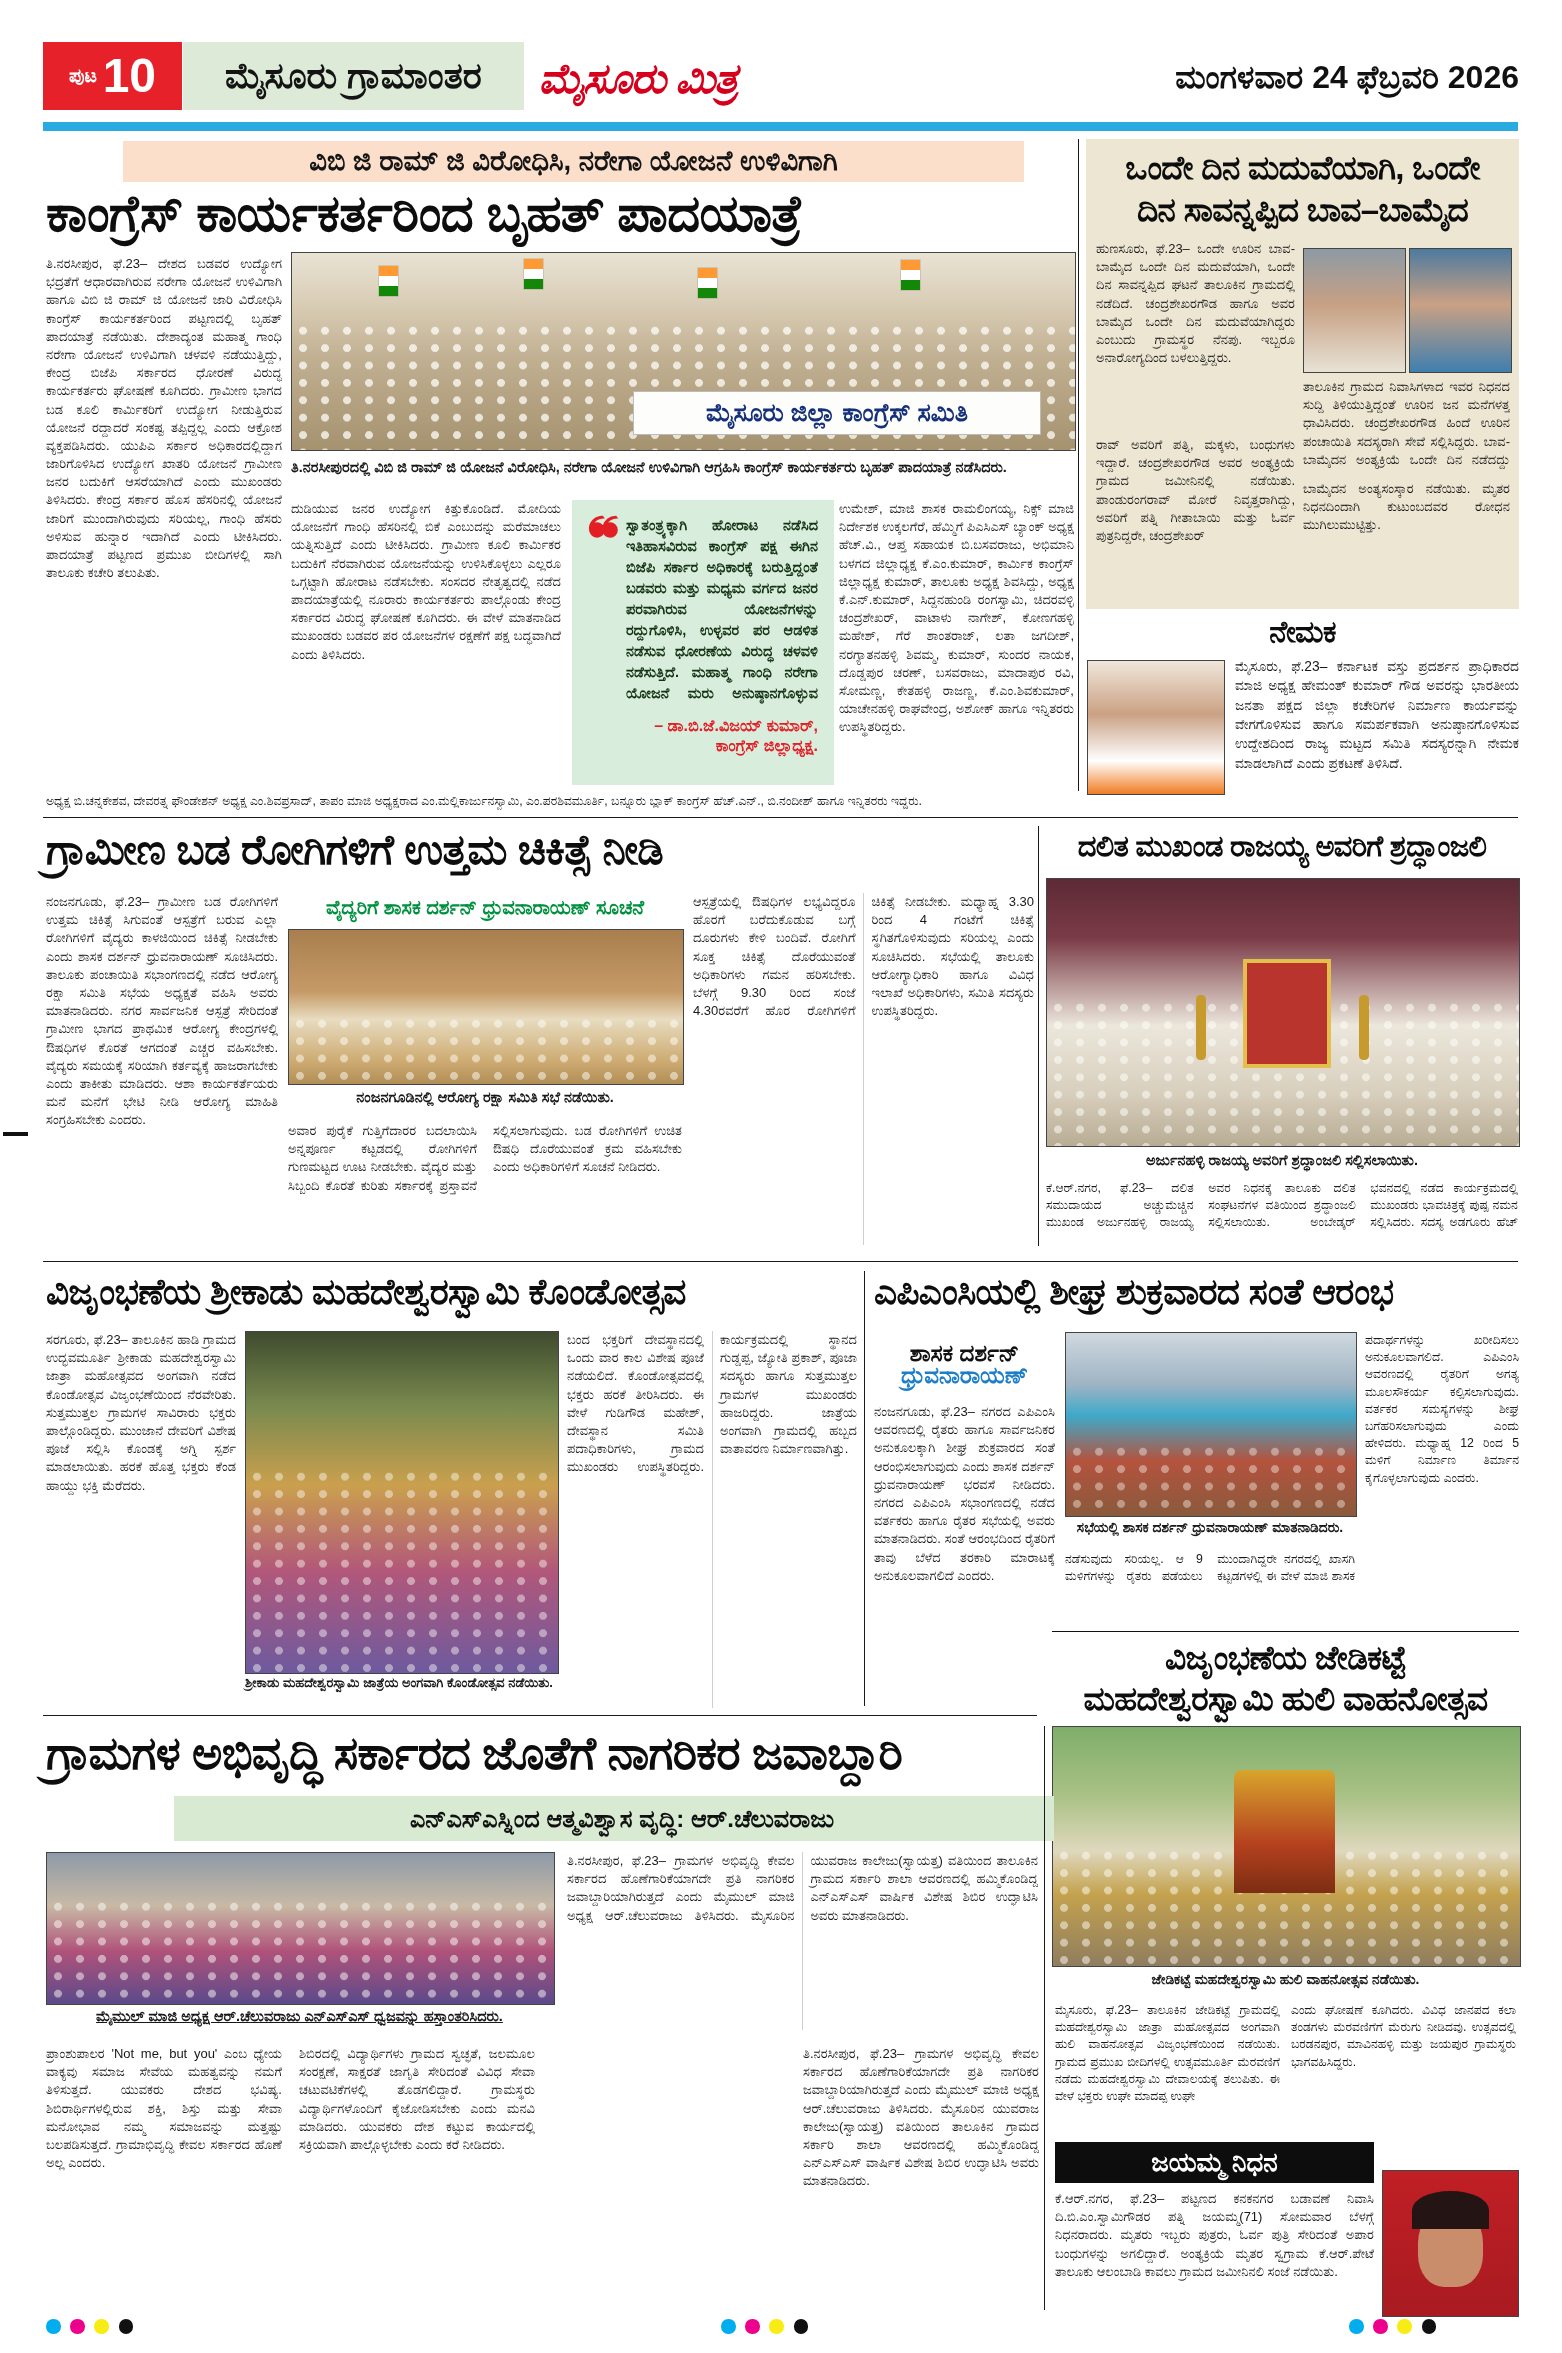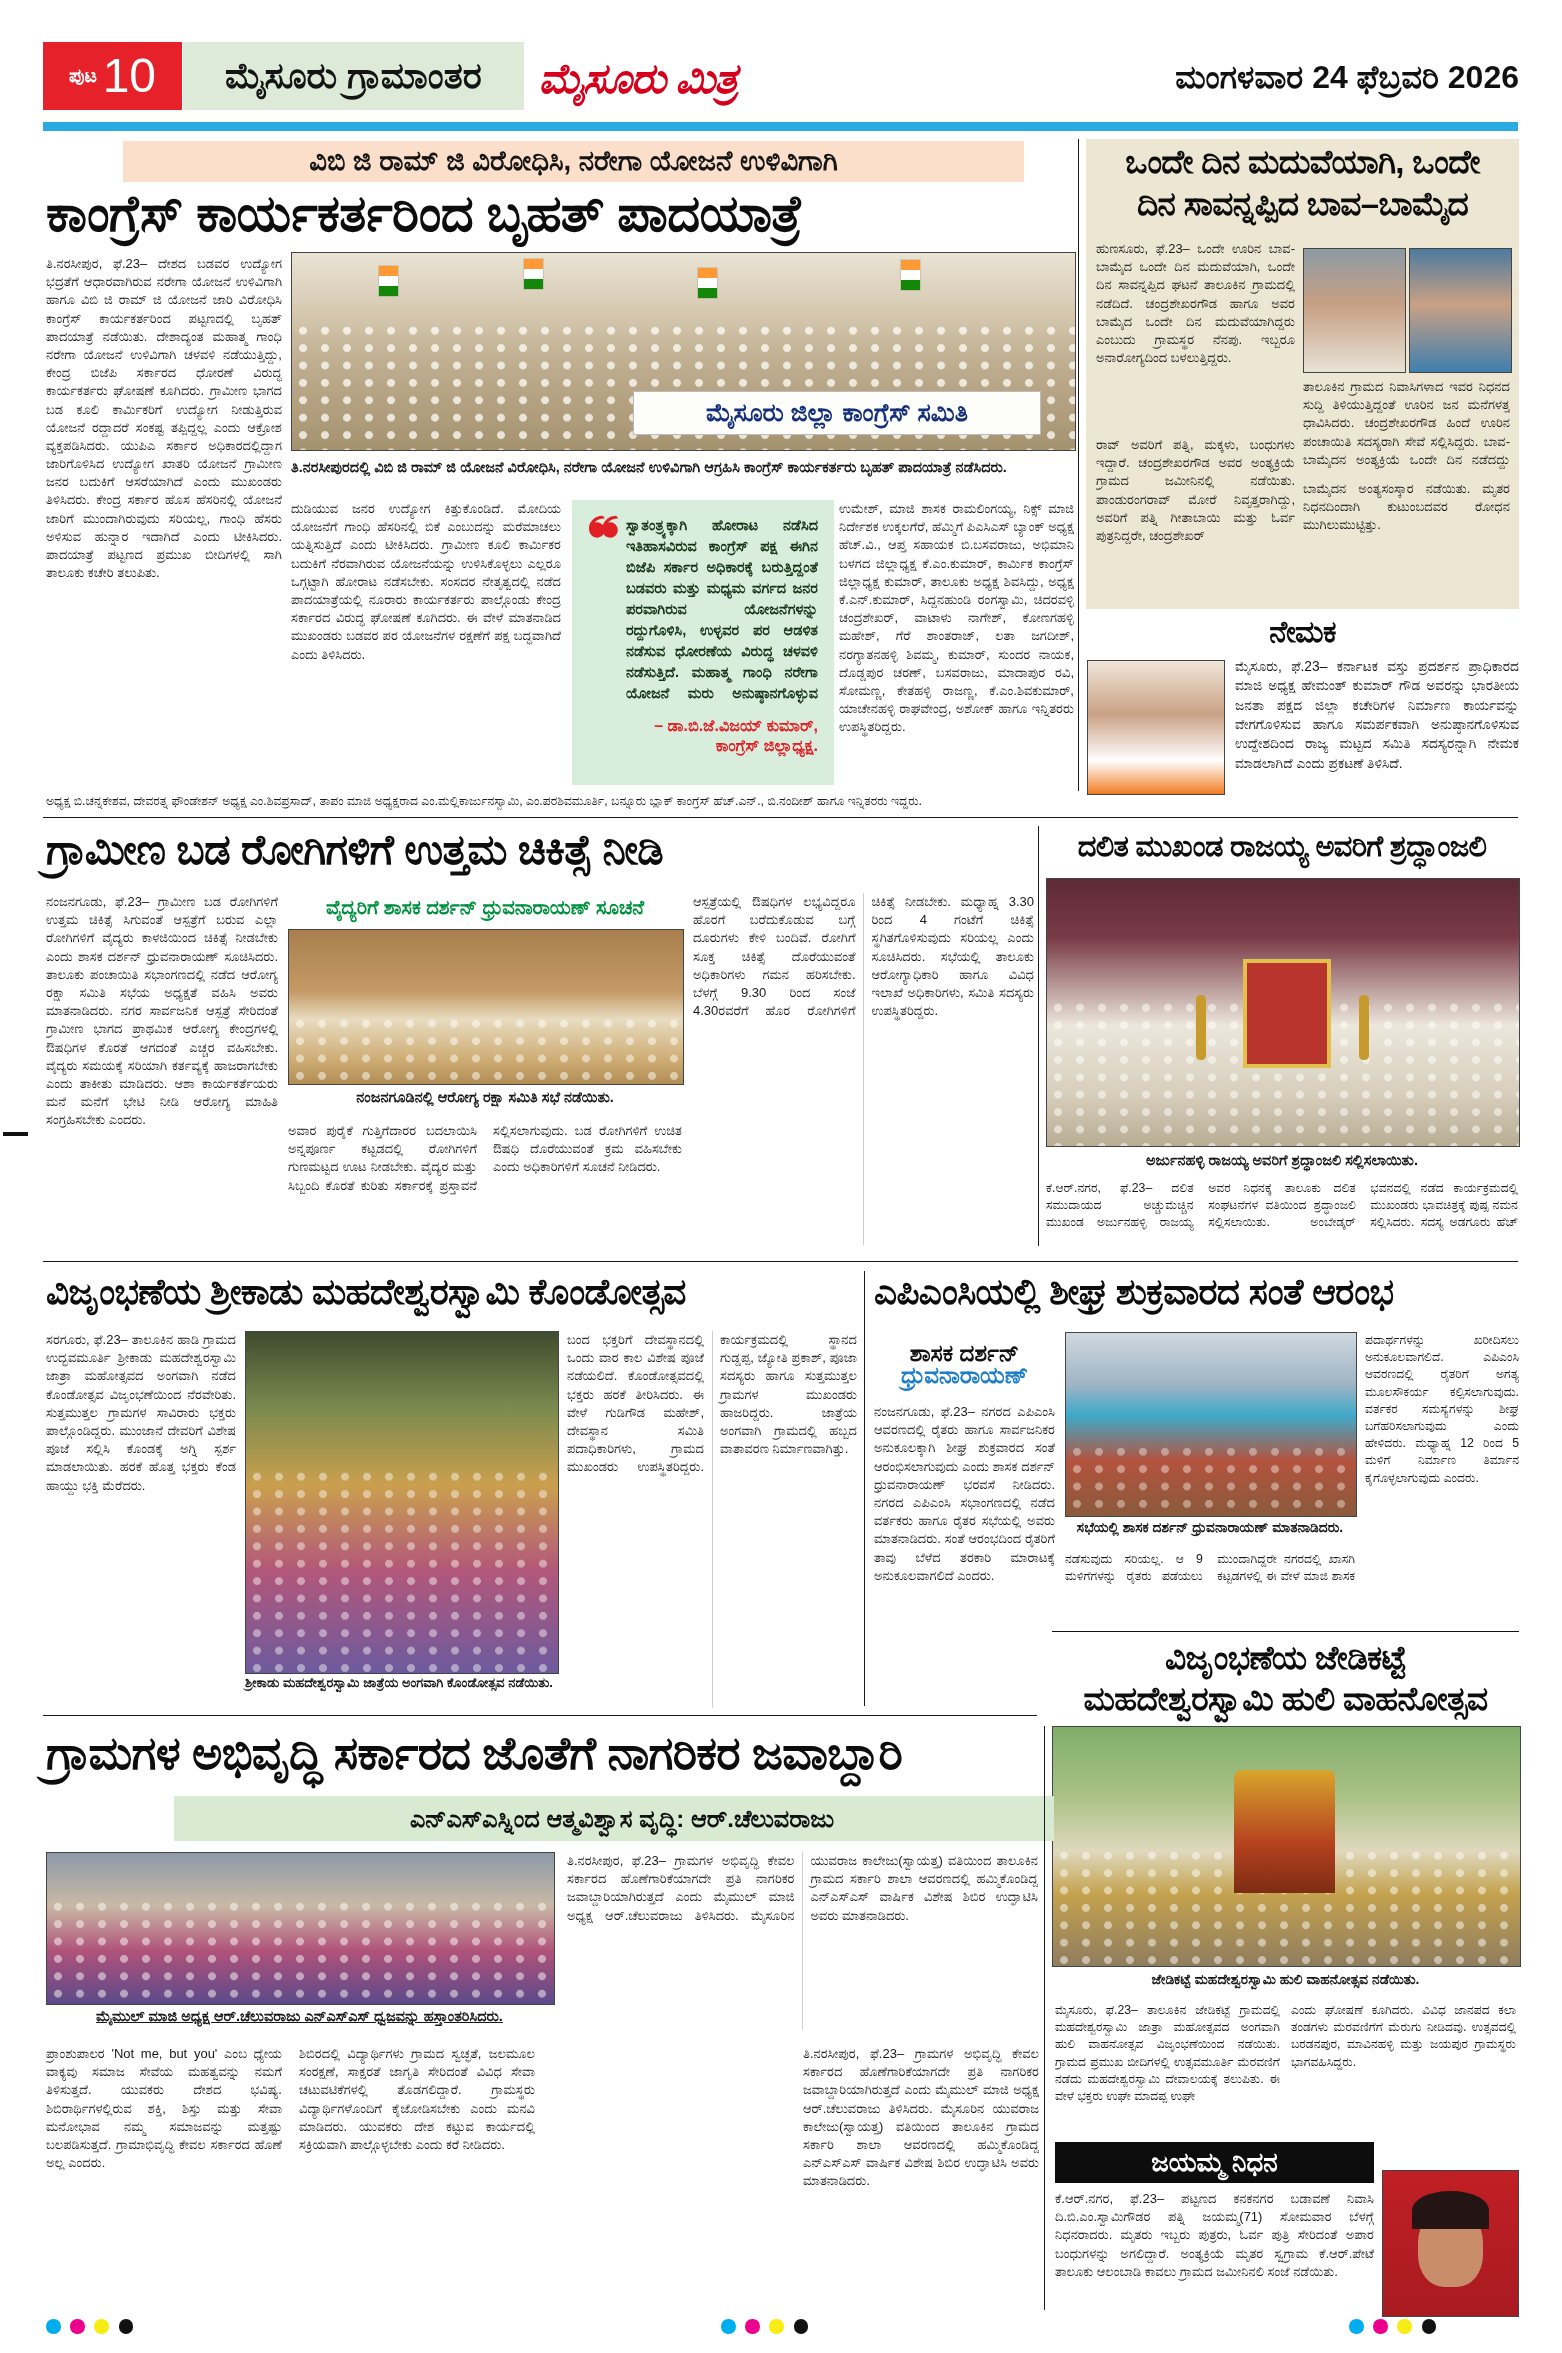--- a/index.html
+++ b/index.html
@@ -31,21 +31,21 @@
   .beige{background:#ece6d3;}
   .lead:first-letter{}
 </style>
 </head>
 <body>
 
 <div id="page">
 
   <div class="abs" style="left:43px;top:42px;width:139px;height:68px;background:#e62129;color:#fff;display:flex;align-items:center;justify-content:center;gap:5.8px;">
     <span style="font-size:19px;font-weight:bold;">ಪುಟ</span>
-    <span style="font-size:48px;font-weight:normal;line-height:1;">10</span>
+    <span style="font-size:48px;font-weight:bold;line-height:1;">10</span>
   </div>
   <div class="abs" style="left:183px;top:42px;width:341px;height:68px;background:#dcead7;display:flex;align-items:center;justify-content:center;">
     <span style="font-size:36px;font-weight:bold;color:#141414;">ಮೈಸೂರು ಗ್ರಾಮಾಂತರ</span>
   </div>
   <div class="abs" style="left:500px;top:48px;width:275px;height:62px;color:#d6001c;font-size:42px;font-weight:bold;font-style:italic;display:flex;align-items:center;justify-content:center;letter-spacing:-1.4px;">ಮೈಸೂರು ಮಿತ್ರ</div>
   <div class="abs" style="left:1007px;top:59px;width:512px;text-align:right;font-size:32px;font-weight:bold;color:#111;">ಮಂಗಳವಾರ 24 ಫೆಬ್ರವರಿ 2026</div>
   <div class="abs" style="left:43px;top:122px;width:1475px;height:8.7px;background:#29abe2;"></div>
 
   <div class="abs" style="left:123px;top:141px;width:901px;height:41px;background:#fbdfcb;display:flex;align-items:center;justify-content:center;">
     <span style="font-size:27.5px;font-weight:bold;color:#151515;">ವಿಬಿ ಜಿ ರಾಮ್ ಜಿ ವಿರೋಧಿಸಿ, ನರೇಗಾ ಯೋಜನೆ ಉಳಿವಿಗಾಗಿ</span>
@@ -75,21 +75,21 @@
     <div class="qattr" style="margin-top:0;">ಕಾಂಗ್ರೆಸ್ ಜಿಲ್ಲಾಧ್ಯಕ್ಷ.</div>
   </div>
 
   <div class="abs b" style="left:839px;top:500px;width:235px;height:286px;">ಉಮೇಶ್, ಮಾಜಿ ಶಾಸಕ ರಾಮಲಿಂಗಯ್ಯ, ನಿಕ್ಸ್ ಮಾಜಿ ನಿರ್ದೇಶಕ ಉಕ್ಕಲಗೆರೆ, ಹೆಮ್ಮಿಗೆ ಪಿಎಸಿಎಸ್ ಬ್ಯಾಂಕ್ ಅಧ್ಯಕ್ಷ ಹೆಚ್.ವಿ., ಆಪ್ತ ಸಹಾಯಕ ಬಿ.ಬಸವರಾಜು, ಅಭಿಮಾನಿ ಬಳಗದ ಜಿಲ್ಲಾಧ್ಯಕ್ಷ ಕೆ.ಎಂ.ಕುಮಾರ್, ಕಾರ್ಮಿಕ ಕಾಂಗ್ರೆಸ್ ಜಿಲ್ಲಾಧ್ಯಕ್ಷ ಕುಮಾರ್, ತಾಲೂಕು ಅಧ್ಯಕ್ಷ ಶಿವಸಿದ್ದು, ಅಧ್ಯಕ್ಷ ಕೆ.ಎನ್.ಕುಮಾರ್, ಸಿದ್ದನಹುಂಡಿ ರಂಗಸ್ವಾಮಿ, ಚಿದರವಳ್ಳಿ ಚಂದ್ರಶೇಖರ್, ವಾಟಾಳು ನಾಗೇಶ್, ಕೋಣಗಹಳ್ಳಿ ಮಹೇಶ್, ಗೆರೆ ಶಾಂತರಾಜ್, ಲತಾ ಜಗದೀಶ್, ನರಗ್ಯಾತನಹಳ್ಳಿ ಶಿವಮ್ಮ, ಕುಮಾರ್, ಸುಂದರ ನಾಯಕ, ದೊಡ್ಡಪುರ ಚರಣ್, ಬಸವರಾಜು, ಮಾದಾಪುರ ರವಿ, ಸೋಮಣ್ಣ, ಕೇತಹಳ್ಳಿ ರಾಜಣ್ಣ, ಕೆ.ಎಂ.ಶಿವಕುಮಾರ್, ಯಾಚೇನಹಳ್ಳಿ ರಾಘವೇಂದ್ರ, ಅಶೋಕ್ ಹಾಗೂ ಇನ್ನಿತರರು ಉಪಸ್ಥಿತರಿದ್ದರು.</div>
 
   <div class="abs b" style="left:46px;top:793px;width:986px;height:22px;white-space:nowrap;overflow:hidden;font-size:12.3px;">ಅಧ್ಯಕ್ಷ ಬಿ.ಚನ್ನಕೇಶವ, ದೇವರತ್ನ ಫೌಂಡೇಶನ್ ಅಧ್ಯಕ್ಷ ಎಂ.ಶಿವಪ್ರಸಾದ್, ತಾಪಂ ಮಾಜಿ ಅಧ್ಯಕ್ಷರಾದ ಎಂ.ಮಲ್ಲಿಕಾರ್ಜುನಸ್ವಾಮಿ, ಎಂ.ಪರಶಿವಮೂರ್ತಿ, ಬನ್ನೂರು ಬ್ಲಾಕ್ ಕಾಂಗ್ರೆಸ್ ಹೆಚ್.ಎನ್., ಬಿ.ನಂದೀಶ್ ಹಾಗೂ ಇನ್ನಿತರರು ಇದ್ದರು.</div>
 
   <div class="abs rule-v" style="left:1078px;top:139px;height:652px;width:1.4px;"></div>
 
   <div class="abs beige" style="left:1086px;top:139px;width:433px;height:470px;">
-    <div class="hl" style="font-size:33px;text-align:center;margin-top:4px;">ಒಂದೇ ದಿನ ಮದುವೆಯಾಗಿ, ಒಂದೇ</div>
+    <div class="hl" style="font-size:33px;text-align:center;margin-top:10px;">ಒಂದೇ ದಿನ ಮದುವೆಯಾಗಿ, ಒಂದೇ</div>
     <div class="hl" style="font-size:33px;text-align:center;margin-top:2.9px;">ದಿನ ಸಾವನ್ನಪ್ಪಿದ ಬಾವ–ಬಾಮೈದ</div>
     <div class="b" style="position:absolute;left:10px;top:101px;width:199px;height:188px;">ಹುಣಸೂರು, ಫೆ.23– ಒಂದೇ ಊರಿನ ಬಾವ-ಬಾಮೈದ ಒಂದೇ ದಿನ ಮದುವೆಯಾಗಿ, ಒಂದೇ ದಿನ ಸಾವನ್ನಪ್ಪಿದ ಘಟನೆ ತಾಲೂಕಿನ ಗ್ರಾಮದಲ್ಲಿ ನಡೆದಿದೆ. ಚಂದ್ರಶೇಖರಗೌಡ ಹಾಗೂ ಅವರ ಬಾಮೈದ ಒಂದೇ ದಿನ ಮದುವೆಯಾಗಿದ್ದರು ಎಂಬುದು ಗ್ರಾಮಸ್ಥರ ನೆನಪು. ಇಬ್ಬರೂ ಅನಾರೋಗ್ಯದಿಂದ ಬಳಲುತ್ತಿದ್ದರು.</div>
     <div class="ph" style="position:absolute;left:217px;top:109px;width:101px;height:123px;background:linear-gradient(180deg,#8d9aa4 0%,#c7a083 45%,#e7e2d6 100%);"></div>
     <div class="ph" style="position:absolute;left:323px;top:109px;width:101px;height:123px;background:linear-gradient(180deg,#4d7a9e 0%,#caa184 45%,#3f7fae 100%);"></div>
     <div class="b" style="position:absolute;left:217px;top:239px;width:207px;height:94px;">ತಾಲೂಕಿನ ಗ್ರಾಮದ ನಿವಾಸಿಗಳಾದ ಇವರ ನಿಧನದ ಸುದ್ದಿ ತಿಳಿಯುತ್ತಿದ್ದಂತೆ ಊರಿನ ಜನ ಮನೆಗಳತ್ತ ಧಾವಿಸಿದರು. ಚಂದ್ರಶೇಖರಗೌಡ ಹಿಂದೆ ಊರಿನ ಪಂಚಾಯಿತಿ ಸದಸ್ಯರಾಗಿ ಸೇವೆ ಸಲ್ಲಿಸಿದ್ದರು. ಬಾವ-ಬಾಮೈದನ ಅಂತ್ಯಕ್ರಿಯೆ ಒಂದೇ ದಿನ ನಡೆದದ್ದು ಗ್ರಾಮಸ್ಥರಲ್ಲಿ ತೀವ್ರ ದುಃಖ ತಂದಿದೆ.</div>
     <div class="b" style="position:absolute;left:10px;top:297px;width:199px;height:159px;">ರಾವ್ ಅವರಿಗೆ ಪತ್ನಿ, ಮಕ್ಕಳು, ಬಂಧುಗಳು ಇದ್ದಾರೆ. ಚಂದ್ರಶೇಖರಗೌಡ ಅವರ ಅಂತ್ಯಕ್ರಿಯೆ ಗ್ರಾಮದ ಜಮೀನಿನಲ್ಲಿ ನಡೆಯಿತು. ಪಾಂಡುರಂಗರಾವ್ ಮೋರೆ ನಿವೃತ್ತರಾಗಿದ್ದು, ಅವರಿಗೆ ಪತ್ನಿ ಗೀತಾಬಾಯಿ ಮತ್ತು ಓರ್ವ ಪುತ್ರನಿದ್ದರೇ, ಚಂದ್ರಶೇಖರ್</div>
     <div class="b" style="position:absolute;left:217px;top:341px;width:207px;height:116px;">ಬಾಮೈದನ ಅಂತ್ಯಸಂಸ್ಕಾರ ನಡೆಯಿತು. ಮೃತರ ನಿಧನದಿಂದಾಗಿ ಕುಟುಂಬದವರ ರೋಧನ ಮುಗಿಲುಮುಟ್ಟಿತ್ತು.</div>
   </div>
 
   <div class="abs" style="left:1086px;top:615px;width:433px;height:178px;">

